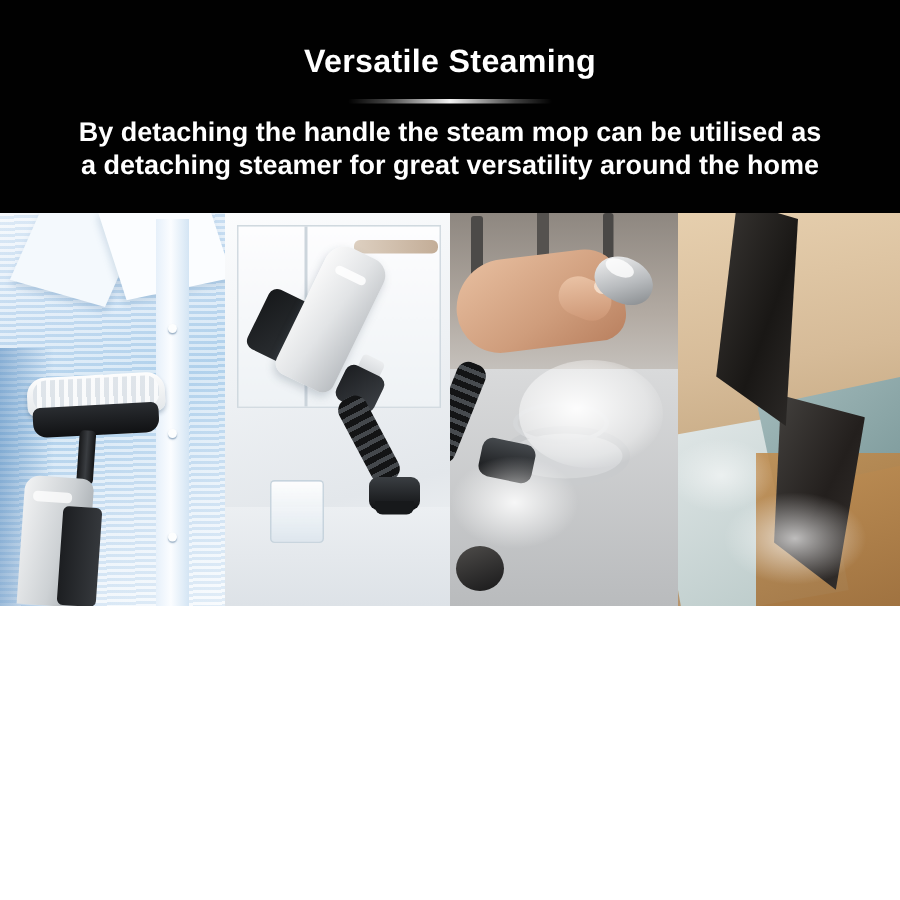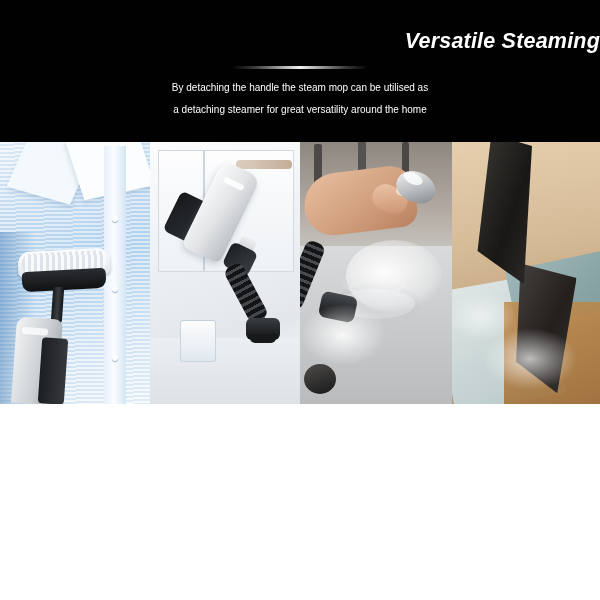--- a/index.html
+++ b/index.html
@@ -11,32 +11,32 @@
   }
   .page{position:relative;width:600px;height:600px;background:#fff;}
 
   
   .header{
     position:absolute;left:0;top:0;width:600px;height:142px;
     background:#010101;
   }
   .title{
     position:absolute;left:0;top:29px;width:600px;
-    text-align:right;color:#ffffff;
-    font-size:21.5px;font-weight:bold;letter-spacing:.2px;font-style:italic;
+    text-align:center;color:#ffffff;
+    font-size:21.5px;font-weight:bold;letter-spacing:.2px;
   }
   .divider{
     position:absolute;left:232px;top:66px;width:136px;height:3px;
     background:linear-gradient(to right,rgba(255,255,255,0) 0%,rgba(255,255,255,.25) 18%,rgba(255,255,255,.95) 50%,rgba(255,255,255,.25) 82%,rgba(255,255,255,0) 100%);
     border-radius:2px;
   }
   .subtitle{
     position:absolute;left:22px;top:77px;width:556px;
     text-align:center;color:#ffffff;
-    font-size:10px;font-weight:normal;line-height:22px;
+    font-size:18px;font-weight:bold;line-height:22px;
   }
   .subtitle .ln{display:block;}
 
   
   .strip{
     position:absolute;left:0;top:142px;width:600px;height:262px;
     display:flex;background:#000;
   }
   .shot{position:relative;overflow:hidden;height:262px;}
   .shot.a{width:150px;}

